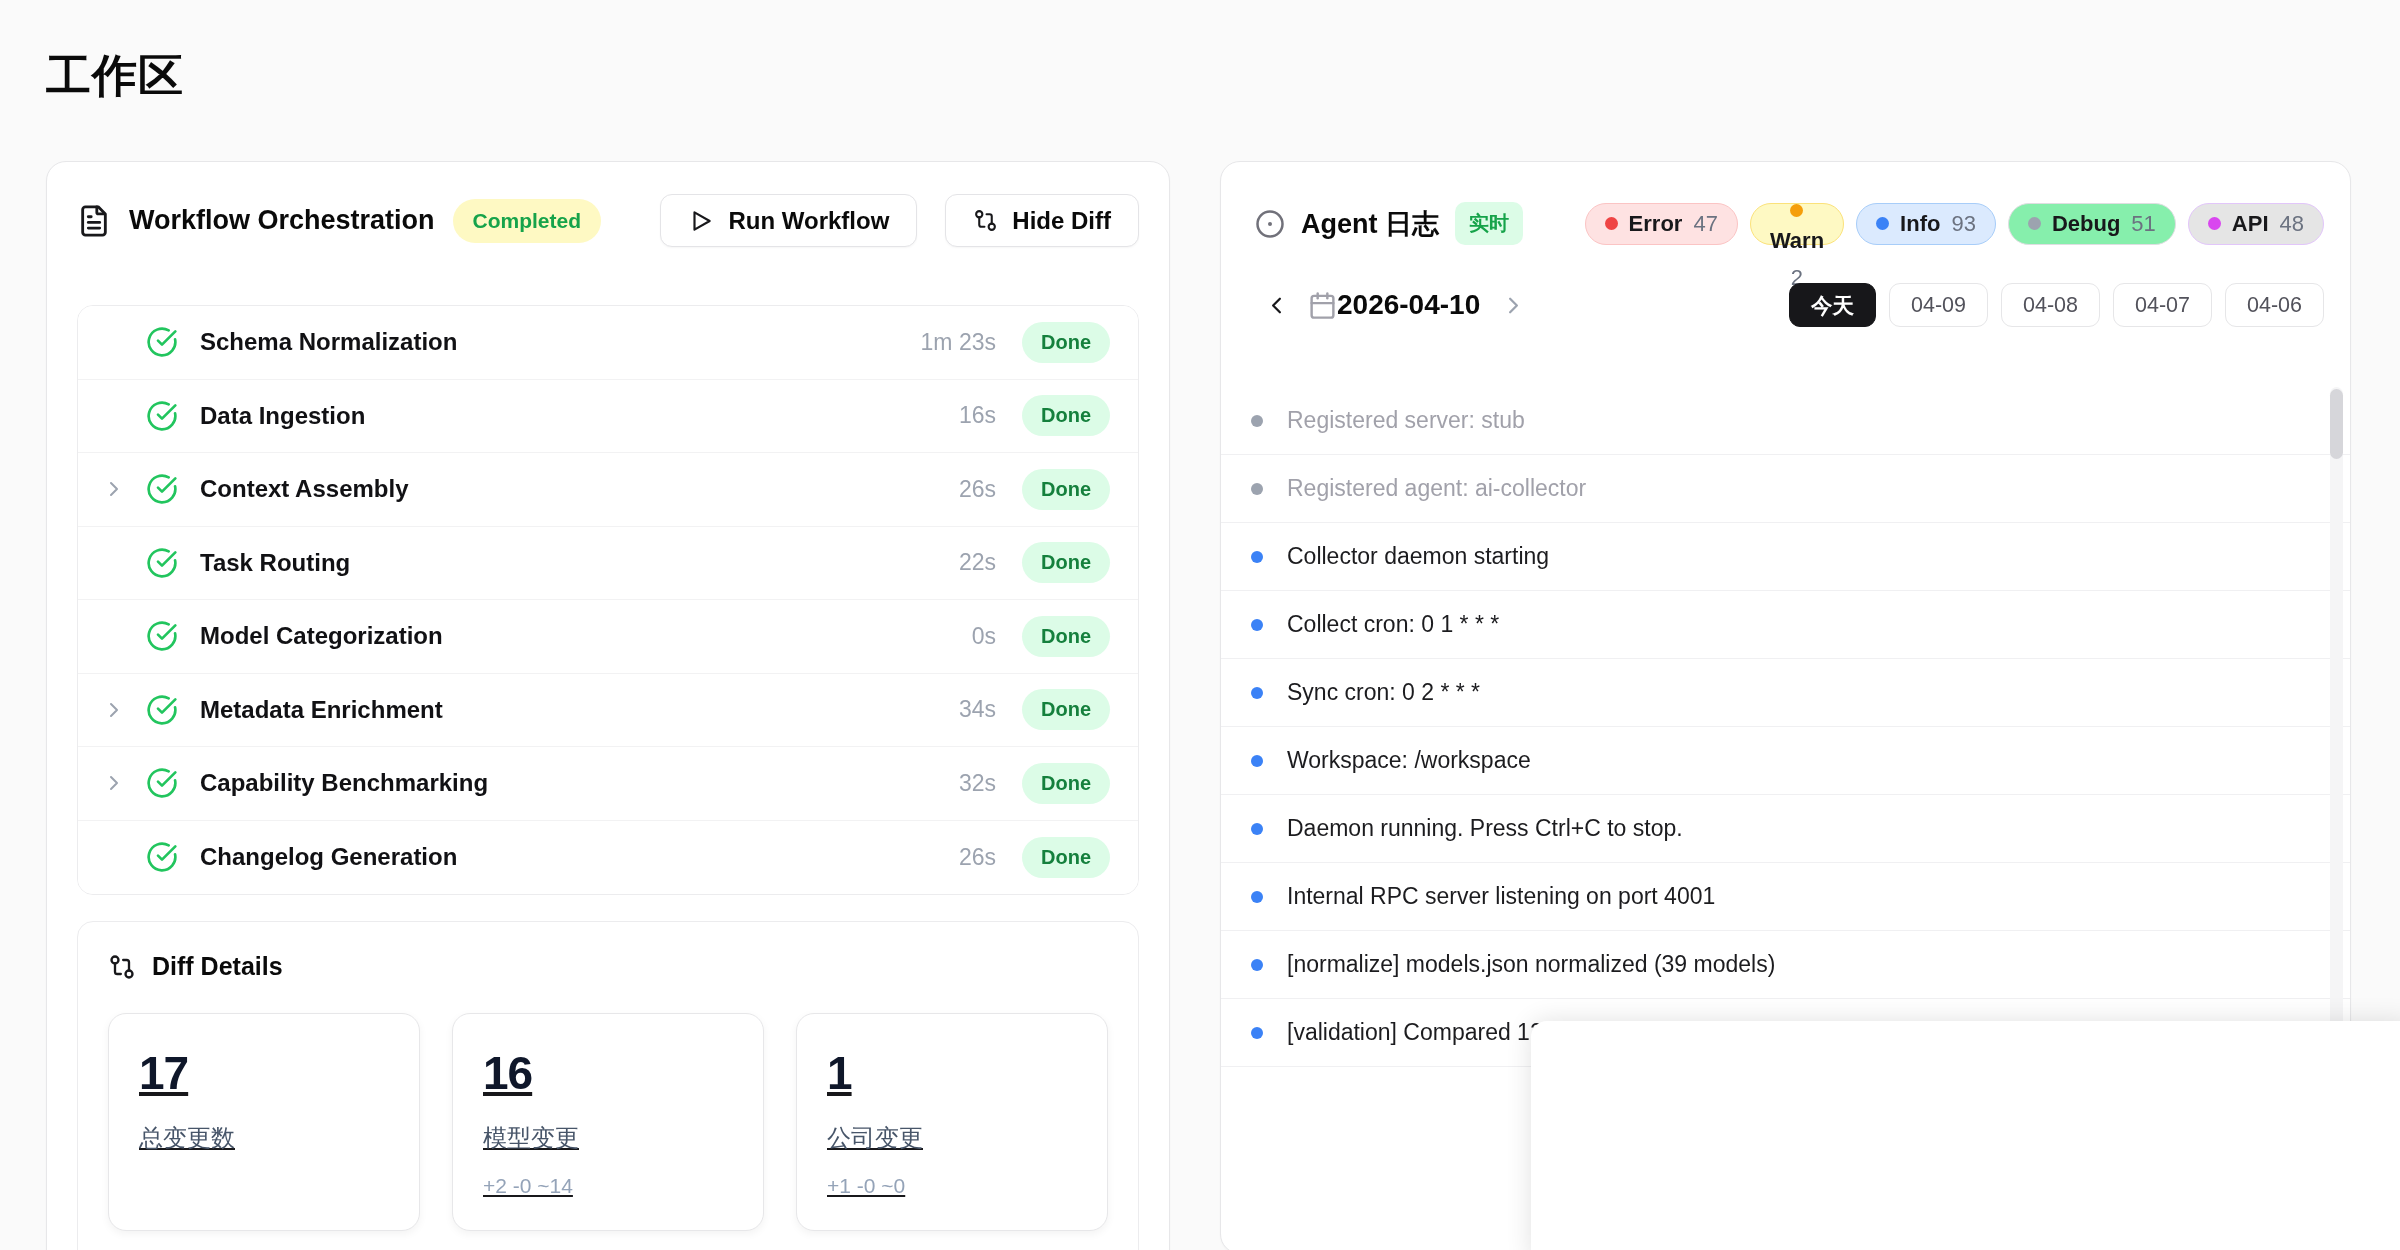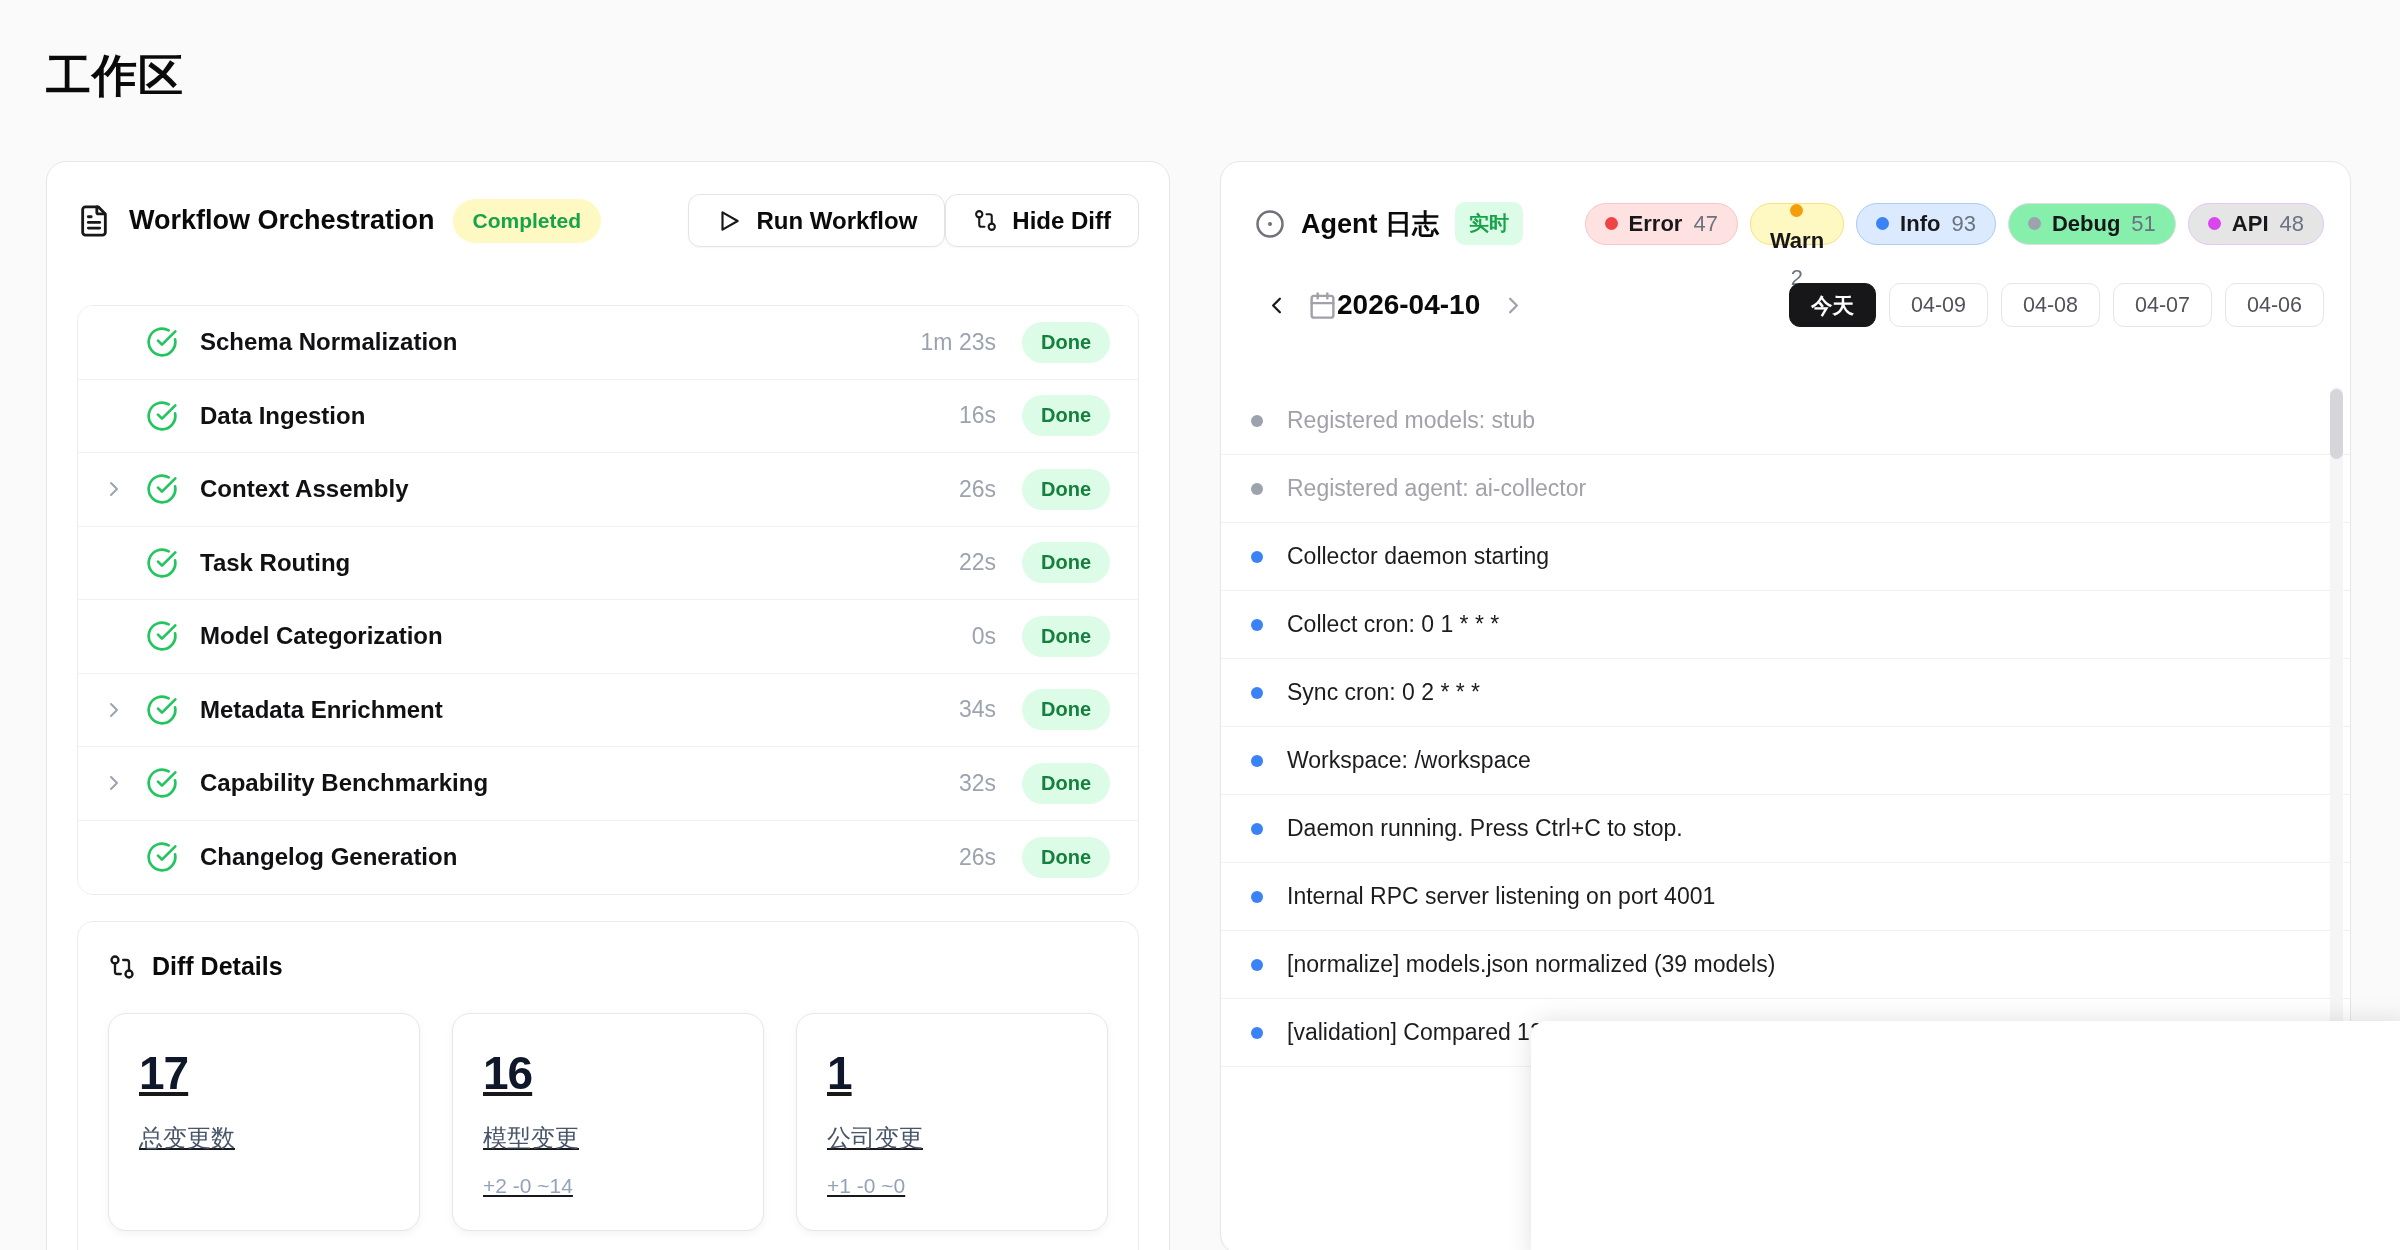--- a/index.html
+++ b/index.html
@@ -25,21 +25,21 @@
 
   
   .left-card { width:1124px; height:1150px; padding:32px 30px; }
 
   .wf-header { display:flex; align-items:center; }
   .wf-title { font-size:27px; font-weight:700; color:#0a0a0a; margin-left:18px; }
   .badge-green {
     margin-left:18px; background:#fef9c3; color:#16a34a;
     font-size:21px; font-weight:600; padding:10px 20px; border-radius:999px;
   }
-  .hdr-buttons { margin-left:auto; display:flex; }
+  .hdr-buttons { margin-left:auto; display:flex; gap:28px; }
   .btn {
     display:flex; align-items:center; gap:14px; height:53px; padding:0 27px;
     background:#fff; border:1.5px solid #e4e4e7; border-radius:12px;
     font-size:24px; font-weight:600; color:#0a0a0a; cursor:pointer;
     box-shadow:0 1px 2px rgba(0,0,0,.04);
     font-family:"Liberation Sans", sans-serif;
   }
 
   .steps { margin-top:58px; border:1.5px solid #ececee; border-radius:16px; overflow:hidden; }
   .step-row { display:flex; align-items:center; height:73.5px; padding:0 28px 0 24px; border-bottom:1.5px solid #f2f2f3; background:#fff; }
@@ -365,21 +365,21 @@
         <button class="chip">04-09</button>
         <button class="chip">04-08</button>
         <button class="chip">04-07</button>
         <button class="chip">04-06</button>
       </div>
     </div>
 
     <div class="log-list">
       <div class="log-row debug">
           <span class="log-dot"></span>
-          <span>Registered models: stub</span>
+          <span>Registered server: stub</span>
         </div>
       <div class="log-row debug">
           <span class="log-dot"></span>
           <span>Registered agent: ai-collector</span>
         </div>
       <div class="log-row info">
           <span class="log-dot"></span>
           <span>Collector daemon starting</span>
         </div>
       <div class="log-row info">

